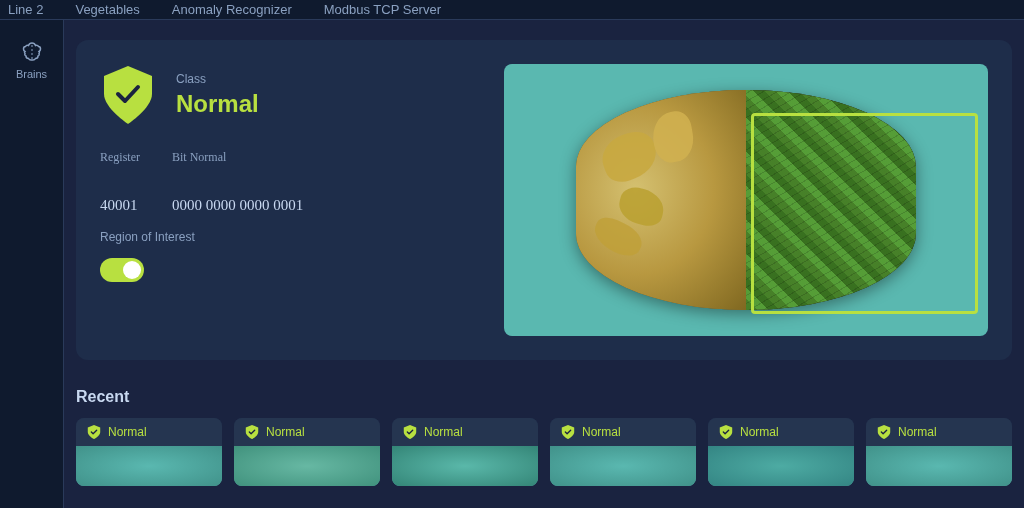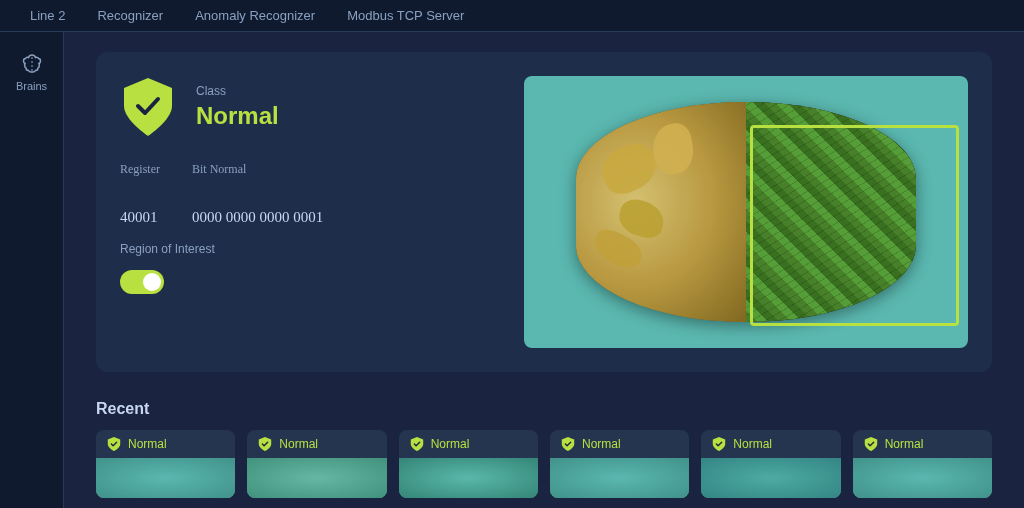--- a/index.html
+++ b/index.html
@@ -10,24 +10,24 @@
       font-family: 'Segoe UI', Arial, sans-serif;
       color: #c8d8f0;
       overflow: hidden;
       display: flex;
       flex-direction: column;
     }
 
     
     .topbar {
       background: #0f1a2e;
-      height: 32px;
-      display: flex;
-      align-items: center;
-      padding: 0 30px;
+      height: 20px;
+      display: flex;
+      align-items: center;
+      padding: 0 8px;
       border-bottom: 1px solid #2a3a5a;
     }
     .topbar-item {
       color: #8aa0c0;
       font-size: 13px;
       margin-right: 32px;
       cursor: pointer;
     }
 
     
@@ -65,21 +65,21 @@
       height: 24px;
       margin-bottom: 4px;
     }
     .sidebar-item.active {
       color: #ffffff;
     }
 
     
     .content {
       flex: 1;
-      padding: 20px 32px;
+      padding: 20px 12px;
       overflow-y: auto;
     }
 
     
     .main-card {
       background: #1e2d4a;
       border-radius: 12px;
       padding: 24px;
       display: flex;
       gap: 24px;
@@ -294,21 +294,21 @@
       height: 100%;
       background: radial-gradient(ellipse at 50% 50%, #4a8a30 0%, #3a6a20 50%, #2a5a18 100%);
       opacity: 0.8;
     }
   </style>
 </head>
 <body>
 
 <div class="topbar">
   <span class="topbar-item">Line 2</span>
-  <span class="topbar-item">Recognizer</span>
+  <span class="topbar-item">Vegetables</span>
   <span class="topbar-item">Anomaly Recognizer</span>
   <span class="topbar-item">Modbus TCP Server</span>
 </div>
 
 <div class="main-layout">
 
   <div class="sidebar">
     <div class="sidebar-item">
       <svg class="icon-brain" viewBox="0 0 24 24" fill="none">
         <path d="M12 3C10.5 3 9 4 8.5 5.5C7.5 5 6 5.5 5.5 6.5C4.5 6.5 3.5 7.5 3.5 9C3.5 10 4 11 5 11.5C4.5 12 4.5 13 5 13.5C4.5 14.5 5 15.5 6 16C6 17.5 7 18.5 8.5 18.5C9 19.5 10 20 11 20L12 20" stroke="#8aa0c0" stroke-width="1.5" fill="none"></path>

